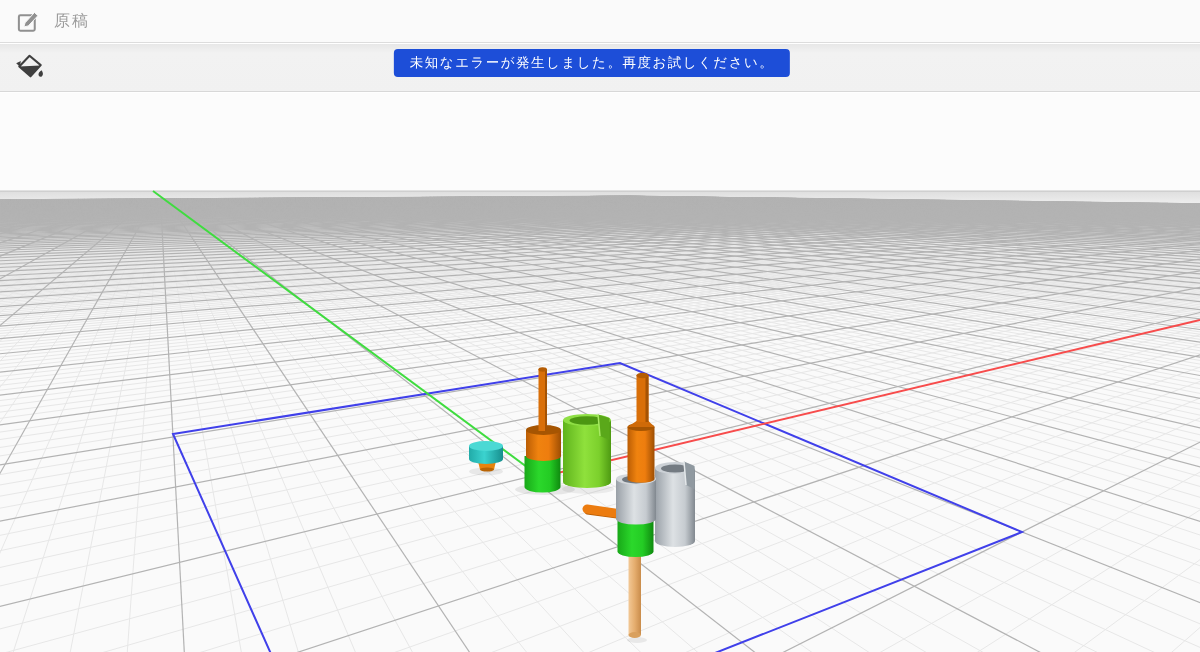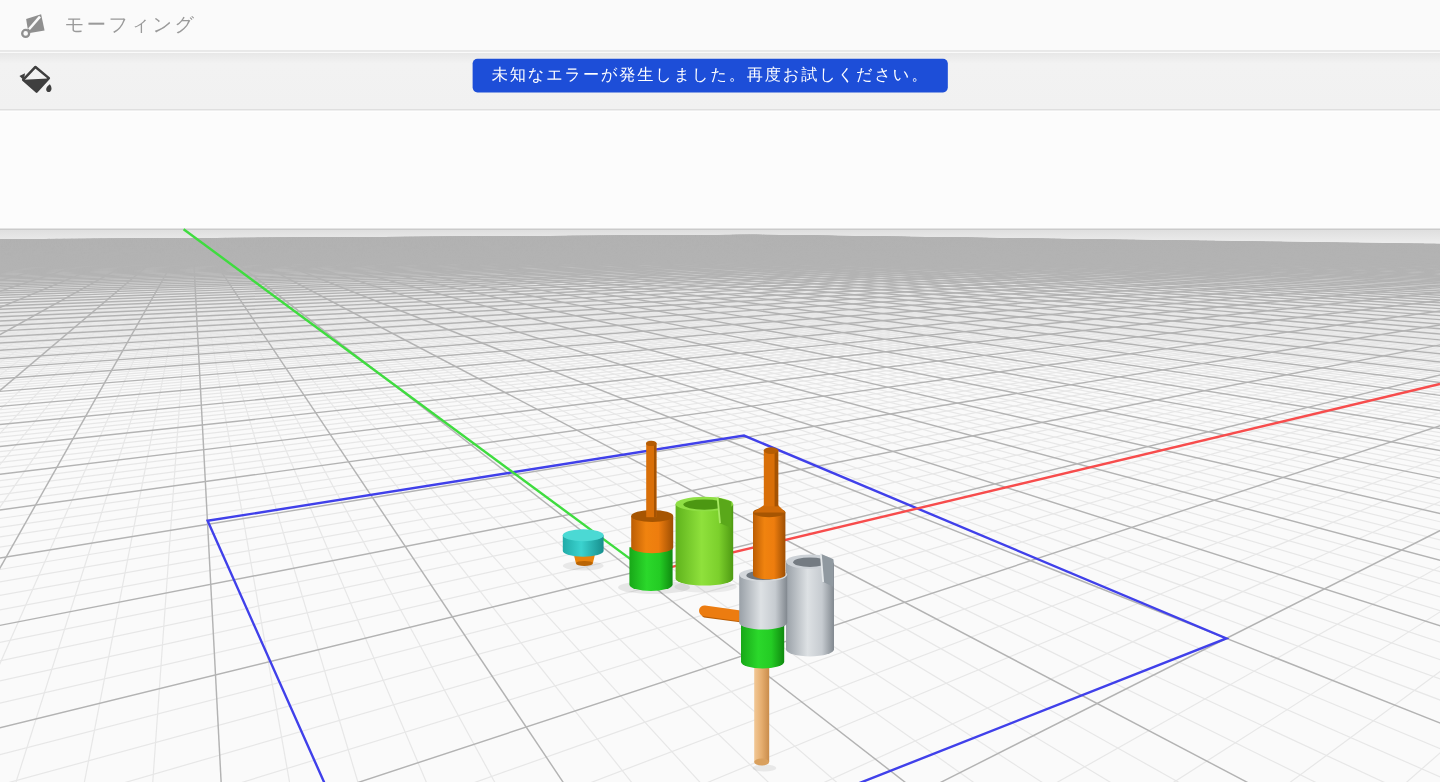--- a/index.html
+++ b/index.html
@@ -48,26 +48,25 @@
   }
   .viewport svg{display:block;}
 </style>
 </head>
 <body>
 
 <div class="topbar">
   <div class="tab">
     <span>
       <svg width="25" height="25" viewBox="0 0 26 26">
-        <path d="M6,7 L19,3 L22,17 L8,19.5 Z" fill="#8f8f8f"></path>
-        <path d="M8.5,16 L18,5" stroke="#fafafa" stroke-width="2.2"></path>
-        <circle cx="5.6" cy="19.6" r="3" fill="#fafafa" stroke="#8f8f8f" stroke-width="2"></circle>
+        <rect x="3" y="6.5" width="16.5" height="16" rx="1.5" fill="none" stroke="#909090" stroke-width="2.1"></rect>
+        <path d="M8.2,18.6 L9.4,14.4 L19.2,3.6 L22.8,6.9 L12.8,17.6 Z" fill="#909090" stroke="#fafafa" stroke-width="1"></path>
       </svg>
     </span>
-    <span class="label">モーフィング</span>
+    <span class="label">原稿</span>
   </div>
 </div>
 
 <div class="toolbar2">
   <div class="tool-btn">
     <span>
       <svg width="30" height="28" viewBox="0 0 32 30">
         <path d="M15.5,3 L27.5,13 L16.5,25 L4.5,14.5 Z" fill="none" stroke="#3f3f3f" stroke-width="2.2" stroke-linejoin="round"></path>
         <path d="M4.5,14.5 L27,13.3 L16.5,24.7 Z" fill="#3f3f3f"></path>
         <path d="M5.2,14.8 L1.2,11 L6.2,8.6 Z" fill="#3f3f3f"></path>

